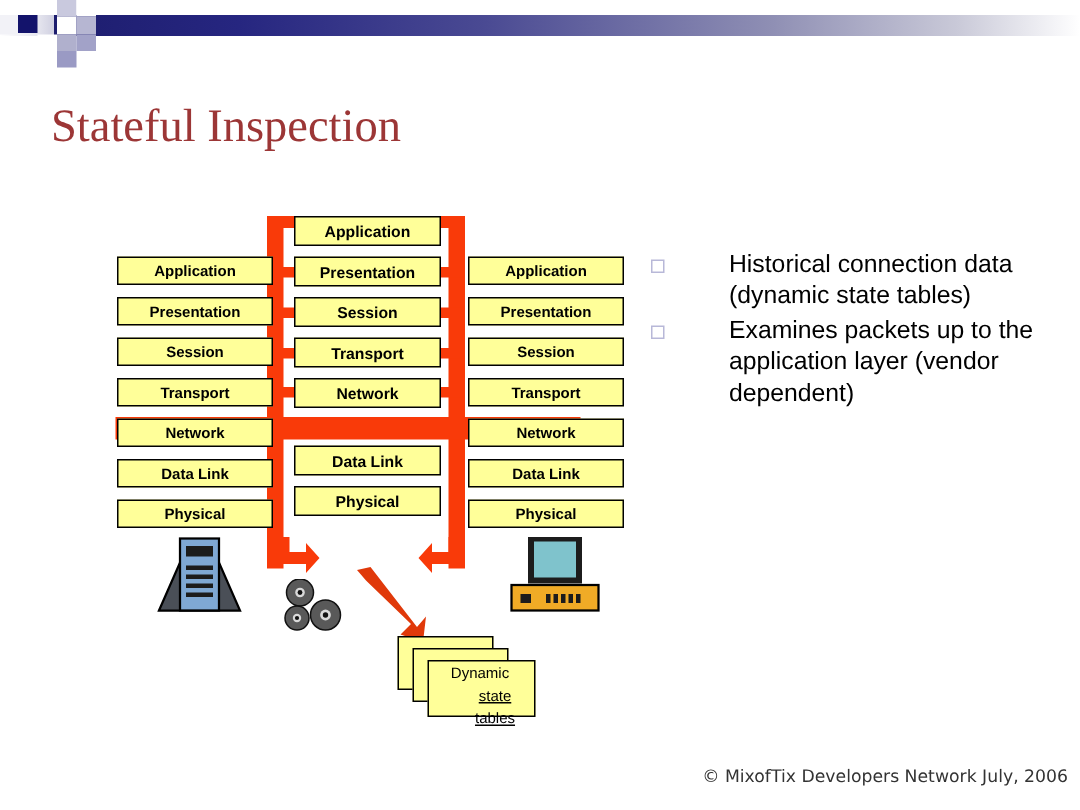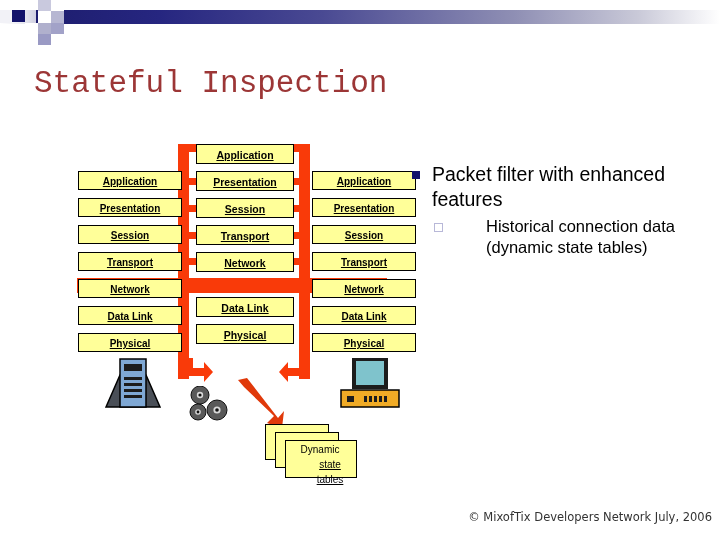--- a/index.html
+++ b/index.html
@@ -33,39 +33,39 @@
   #sq-lav7{left:51px;top:0px;width:13px;height:11px;background:#ffffff;}
   #sq-lav8{left:51px;top:11px;width:13px;height:12px;background:#b6b6d2;}
   #sq-lav9{left:51px;top:23px;width:13px;height:11px;background:#a2a2c8;}
   #sq-lav10{left:12px;top:0px;width:13px;height:10px;background:#ffffff;}
   #sq-lav11{left:0px;top:10px;width:12px;height:13px;background:#f2f2f7;}
 
   
   #page-title{
     position:absolute;left:34px;top:66px;width:640px;
     font-size:31px;color:#9c3636;letter-spacing:0px;
-    font-family:Liberation Mono, monospace;
+    font-family:Liberation Serif, serif;
     font-weight:400;
     white-space:nowrap;
   }
 
   
   #diagram{position:absolute;left:0;top:0;width:430px;height:540px;}
 
   
   .red{position:absolute;background:#f93a09;}
   #red-left-rail{left:178px;top:144px;width:11px;height:235px;}
   #red-right-rail{left:299px;top:144px;width:11px;height:235px;}
   #red-top-cap{left:178px;top:144px;width:132px;height:8px;}
   #red-bus{left:77px;top:278px;width:310px;height:15px;}
 
   .rung{position:absolute;background:#f93a09;height:7px;width:18px;}
 
   
-  .col{position:absolute;width:104px;text-decoration:underline;}
+  .col{position:absolute;width:104px;}
   #col-left{left:78px;top:171px;}
   #col-right{left:312px;top:171px;}
   #col-mid{left:196px;top:144px;width:98px;}
 
   .osi-box{
     background:#ffff99;border:1px solid #000000;
     height:19px;line-height:19px;text-align:center;
     font-size:10px;font-weight:bold;color:#000;
     font-family:"Liberation Sans", sans-serif;
     margin-bottom:8px;position:relative;
@@ -277,25 +277,25 @@
     <div class="card" id="card3"></div>
     <div id="card-text">
       <div>Dynamic</div>
       <div class="u">state tables</div>
     </div>
   </div>
 
 </div>
 
 <div id="bullets">
-  <div class="b1-row">
-    <div class="b1-marker"></div>
-    <div class="b1-text">Packet filter with enhanced features</div>
-  </div>
   <div class="sub">
     <div class="b2-row">
       <div class="b2-marker"></div>
       <div class="b2-text">Historical connection data (dynamic state tables)</div>
     </div>
+    <div class="b2-row">
+      <div class="b2-marker"></div>
+      <div class="b2-text">Examines packets up to the application layer (vendor dependent)</div>
+    </div>
   </div>
 </div>
 
 <div id="footer">© MixofTix Developers Network July, 2006</div>
 
 </body></html>

